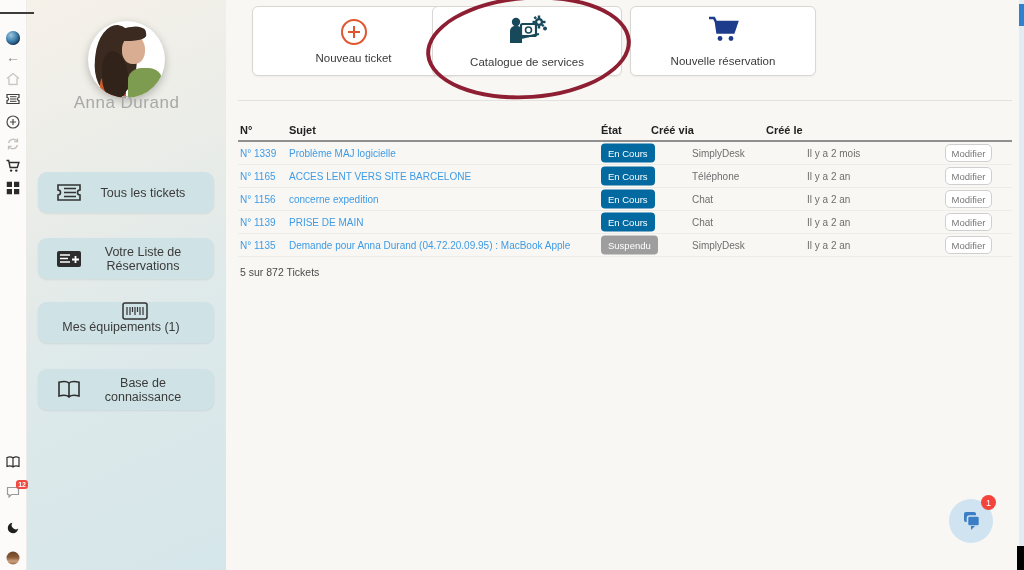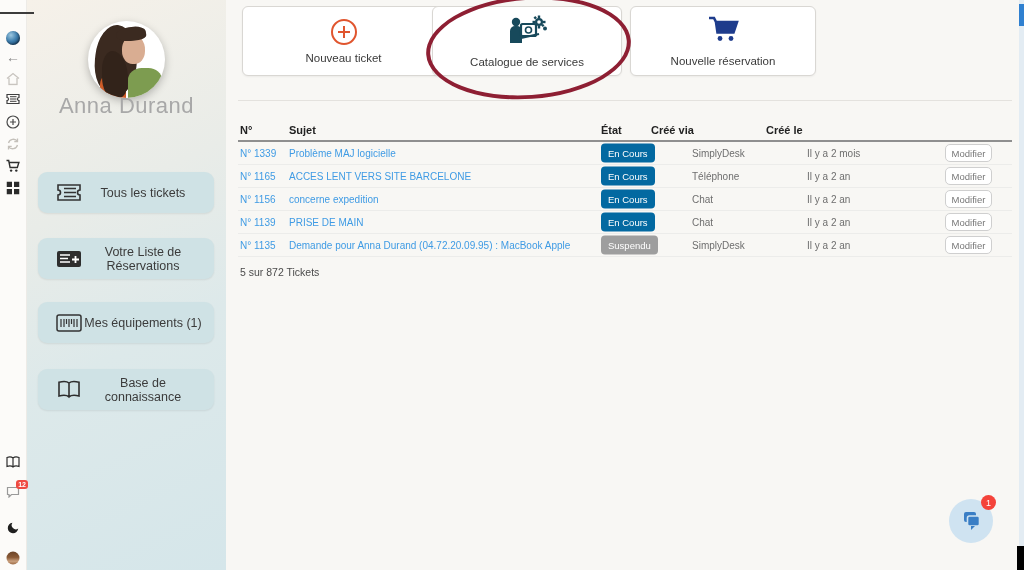--- a/index.html
+++ b/index.html
@@ -17,31 +17,31 @@
 
   
   .sidebar { position:absolute; left:27px; top:0; width:199px; height:570px; background:linear-gradient(155deg,#f6f1e9 0%, #e9ece8 35%, #dde9ea 60%, #d5e6ea 100%); z-index:4; }
   .photo { position:absolute; top:21px; left:61px; width:77px; height:77px; border-radius:50%; background:#fff; overflow:hidden; box-shadow:0 3px 8px rgba(0,0,0,.25); }
   .photo .hair { position:absolute; left:7px; top:4px; width:42px; height:70px; background:#3b2a20; border-radius:46% 54% 42% 48%; transform:rotate(6deg); }
   .photo .face { position:absolute; left:34px; top:14px; width:23px; height:29px; background:#d9ad92; border-radius:50% 50% 45% 45%; }
   .photo .fringe { position:absolute; left:28px; top:6px; width:30px; height:14px; background:#3b2a20; border-radius:50% 50% 30% 60%; transform:rotate(-8deg); }
   .photo .sh-green { position:absolute; left:40px; top:47px; width:34px; height:30px; background:#7d9c50; border-radius:40% 40% 0 0; }
   .photo .sh-orange { position:absolute; left:12px; top:52px; width:26px; height:26px; background:#ce5c28; border-radius:45% 45% 0 0; }
   .photo .hair2 { position:absolute; left:14px; top:30px; width:26px; height:47px; background:#32231a; border-radius:40% 60% 35% 45%; }
-  .user-name { position:absolute; top:93px; left:0; width:100%; text-align:center; font-size:22px; color:#a8a8a8; letter-spacing:.5px; }
+  .user-name { position:absolute; top:93px; left:0; width:100%; text-align:center; font-size:17px; color:#a8a8a8; letter-spacing:.5px; }
   .more-info { position:absolute; top:121px; left:0; width:100%; text-align:center; font-size:11px; color:#2f95e8; cursor:pointer; }
   .side-btn { position:absolute; left:11px; width:176px; height:41px; background:#cfe2e5; border-radius:9px; display:flex; align-items:center; box-shadow:0 1px 2px rgba(0,0,0,.08); cursor:pointer; }
   .side-btn .sic { margin-left:18px; flex:0 0 auto; display:flex; }
   .side-btn .lbl { flex:1; text-align:center; font-size:12.5px; color:#3b3b3b; padding-right:10px; }
-  #sbtn0 { top:172px; } #sbtn1 { top:238px; } #sbtn2 { top:302px; } #sbtn3 { top:369px; }
+  #sbtn0 { top:172px; } #sbtn1 { top:238px; } #sbtn2 { top:302px;flex-direction:column; } #sbtn3 { top:369px; }
 
   
   .main { position:absolute; left:226px; top:0; width:798px; height:570px; background:#f8f7f4; }
   .card { position:absolute; top:6px; height:70px; background:#fff; border:1px solid #d9d7d3; border-radius:6px; box-shadow:0 1px 2px rgba(0,0,0,.05); display:flex; flex-direction:column; align-items:center; justify-content:center; gap:7px; cursor:pointer; }
-  #card0 { left:16px; width:203px; } #card1 { left:206px; width:190px; } #card2 { left:404px; width:186px; }
+  #card0 { left:26px; width:203px; } #card1 { left:206px; width:190px; } #card2 { left:404px; width:186px; }
   .card .clabel { font-size:11.5px; color:#3a3a3a; }
   .plus-circle { width:26px; height:26px; border:2px solid #e0552e; border-radius:50%; position:relative; }
   .plus-circle:before, .plus-circle:after { content:""; position:absolute; background:#e0552e; }
   .plus-circle:before { left:50%; top:5px; bottom:5px; width:2px; transform:translateX(-50%); }
   .plus-circle:after { top:50%; left:5px; right:5px; height:2px; transform:translateY(-50%); }
   .annotation { position:absolute; left:200px; top:-4px; width:205px; height:103px; border:4.5px solid #8e1f33; border-radius:50%; transform:rotate(-4deg); pointer-events:none; z-index:6; }
   .divider { position:absolute; top:100px; left:12px; width:774px; height:1px; background:#e4e2de; }
 
   
   .table { position:absolute; left:12px; top:124px; width:774px; }

